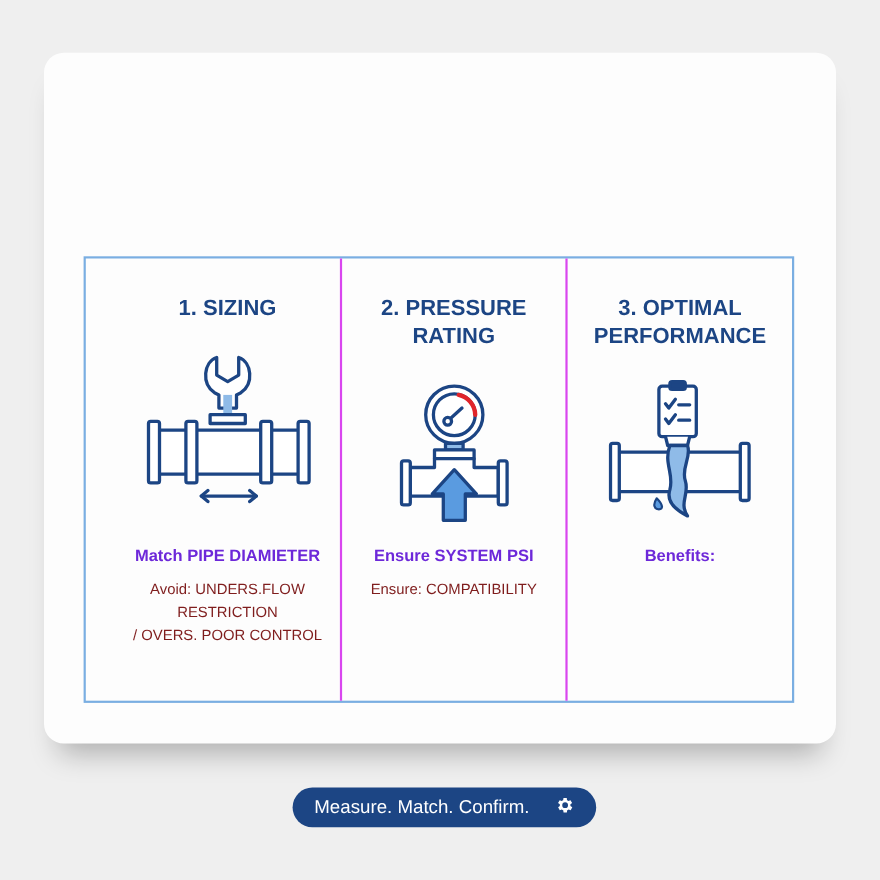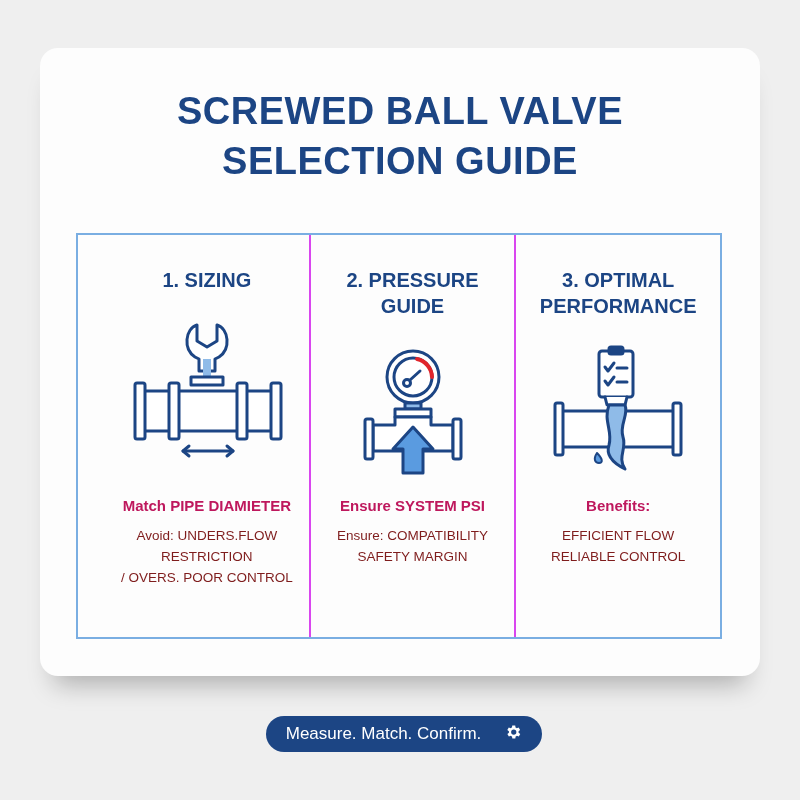--- a/index.html
+++ b/index.html
@@ -22,41 +22,37 @@
   }
   .panel { position: relative; flex: 1; height: 100%; }
   .panel + .panel { border-left: 2px solid #d946ef; }
   .panel-heading {
     position: absolute; left: 0; right: 0; top: 32px; text-align: center;
     color: #1c4584; font-weight: bold; font-size: 20px; line-height: 26px;
   }
   .icon-wrap { position: absolute; left: 0; right: 0; top: 84px; height: 150px; display: flex; justify-content: center; }
   .subhead {
     position: absolute; left: 0; right: 0; top: 262px; text-align: center;
-    color: #be185d; font-weight: bold; font-size: 15px;
+    color: #6d28d9; font-weight: bold; font-size: 15px;
   }
   .body-text {
     position: absolute; left: 0; right: 0; top: 290px; text-align: center;
     color: #7f1d1d; font-size: 13.5px; line-height: 21px;
   }
   .pill {
     position: absolute; left: 266px; top: 716px; width: 276px; height: 36px;
     background: #1c4584; border-radius: 18px; color: #fff;
     display: flex; align-items: center; justify-content: center; gap: 23px;
     font-size: 17px;
   }
 </style>
 </head>
 <body>
 
 <div class="card">
-  <div class="title">
-    <div>SCREWED BALL VALVE</div>
-    <div>SELECTION GUIDE</div>
-  </div>
 
   <div class="panels">
 
     <div class="panel">
       <div class="panel-heading">
         <div>1. SIZING</div>
       </div>
       <div class="icon-wrap">
         <svg width="160" height="150" viewBox="0 0 160 150" fill="none" stroke="#1c4584" stroke-width="3" stroke-linejoin="round" stroke-linecap="round">
 
@@ -78,41 +74,40 @@
       <div class="subhead">Match PIPE DIAMIETER</div>
       <div class="body-text">
         <div>Avoid: UNDERS.FLOW RESTRICTION</div>
         <div>/ OVERS. POOR CONTROL</div>
       </div>
     </div>
 
     <div class="panel">
       <div class="panel-heading">
         <div>2. PRESSURE</div>
-        <div>GUIDE</div>
+        <div>RATING</div>
       </div>
       <div class="icon-wrap" style="top:112px;">
         <svg width="120" height="130" viewBox="0 0 120 130" fill="none" stroke="#1c4584" stroke-width="3" stroke-linejoin="round" stroke-linecap="round">
           <circle cx="60" cy="30" r="26" fill="#fff"></circle>
           <circle cx="60" cy="30" r="19"></circle>
           <path d="M64 12 A19 19 0 0 1 79 30" stroke="#e0252b" stroke-width="4"></path>
           <circle cx="54" cy="36" r="3.5"></circle>
           <line x1="57" y1="33" x2="67" y2="24"></line>
           <rect x="52" y="56" width="16" height="6" fill="#8fbbe8"></rect>
           <rect x="42" y="62" width="36" height="8" fill="#fff"></rect>
           <path d="M20 78 L42 78 L42 70 L78 70 L78 78 L100 78 L100 104 L20 104 Z" fill="#fff"></path>
           <rect x="12" y="72" width="8" height="40" rx="2" fill="#fff"></rect>
           <rect x="100" y="72" width="8" height="40" rx="2" fill="#fff"></rect>
           <path d="M50 126 L50 102 L40 102 L60 80 L80 102 L70 102 L70 126 Z" fill="#5a9be0"></path>
         </svg>
       </div>
       <div class="subhead">Ensure SYSTEM PSI</div>
       <div class="body-text">
         <div>Ensure: COMPATIBILITY</div>
-        <div>SAFETY MARGIN</div>
       </div>
     </div>
 
     <div class="panel">
       <div class="panel-heading">
         <div>3. OPTIMAL</div>
         <div>PERFORMANCE</div>
       </div>
       <div class="icon-wrap" style="top:110px;">
         <svg width="130" height="130" viewBox="0 0 130 130" fill="none" stroke="#1c4584" stroke-width="3" stroke-linejoin="round" stroke-linecap="round">
@@ -122,24 +117,20 @@
           <path d="M52 36 L55 40 L61 32 M64 37 L74 37"></path>
           <path d="M52 52 L54 60 L72 60 L74 52" fill="#fff"></path>
           <rect x="8" y="66" width="114" height="36" fill="#fff"></rect>
           <rect x="2" y="58" width="8" height="52" rx="2" fill="#fff"></rect>
           <rect x="120" y="58" width="8" height="52" rx="2" fill="#fff"></rect>
           <path d="M56 60 C50 76 60 86 56 100 C52 112 64 120 72 124 C64 112 74 104 70 92 C66 80 76 70 72 60 Z" fill="#8fbbe8"></path>
           <path d="M44 108 C40 114 42 118 46 118 C50 118 50 114 44 108 Z" fill="#5a9be0" stroke-width="2"></path>
         </svg>
       </div>
       <div class="subhead">Benefits:</div>
-      <div class="body-text">
-        <div>EFFICIENT FLOW</div>
-        <div>RELIABLE CONTROL</div>
-      </div>
     </div>
   </div>
 </div>
 
 <div class="pill">
   <span>Measure. Match. Confirm.</span>
   <span>
     <svg width="18" height="18" viewBox="0 0 24 24">
       <path fill="#fff" d="M19.4 13a7.5 7.5 0 0 0 0-2l2.1-1.6-2-3.5-2.5 1a7.3 7.3 0 0 0-1.7-1L15 3.2h-4l-.4 2.7a7.3 7.3 0 0 0-1.7 1l-2.5-1-2 3.5L6.6 11a7.5 7.5 0 0 0 0 2l-2.1 1.6 2 3.5 2.5-1a7.3 7.3 0 0 0 1.7 1l.4 2.7h4l.4-2.7a7.3 7.3 0 0 0 1.7-1l2.5 1 2-3.5zM13 15.5a3.5 3.5 0 1 1 0-7 3.5 3.5 0 0 1 0 7z"></path>
     </svg>

